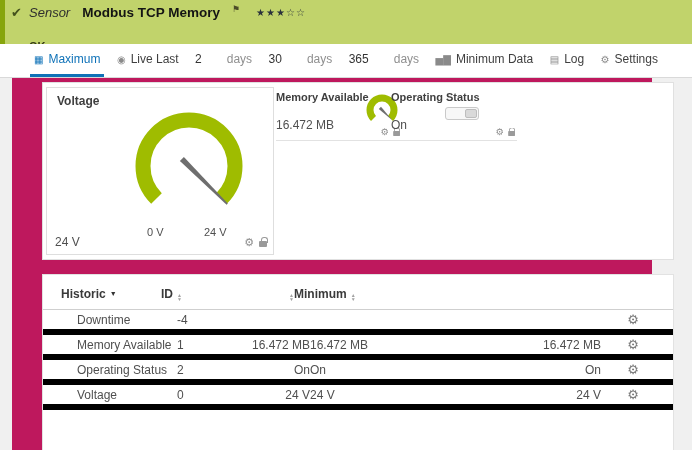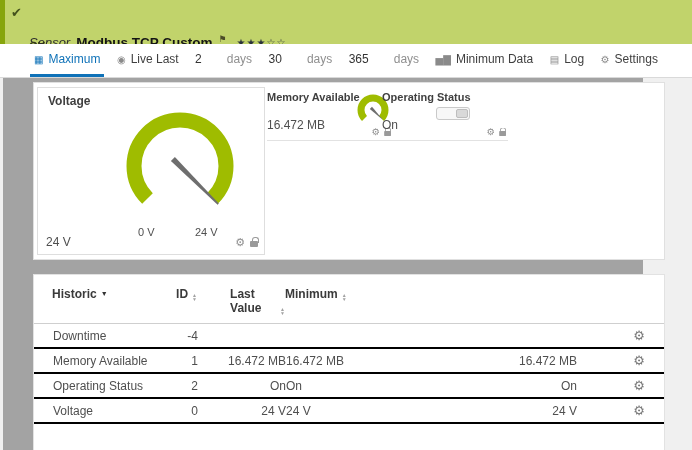--- a/index.html
+++ b/index.html
@@ -3,41 +3,41 @@
 <meta charset="utf-8">
 <style>
   * { margin:0; padding:0; box-sizing:border-box; }
   html,body { width:692px; height:450px; font-family:"Liberation Sans", sans-serif; }
   #app { position:relative; width:692px; height:450px; background:#f0f0f0; overflow:hidden; }
 
   
   .header { position:absolute; top:0; left:0; width:692px; height:44px; background:#c1d36b; }
   .header-stripe { position:absolute; left:0; top:0; width:5px; height:44px; background:#86a50c; }
   .check-icon { position:absolute; left:11px; top:5px; font-size:13px; color:#44511c; }
-  .header-line1 { position:absolute; left:29px; top:5px; display:flex; align-items:center; gap:6px; white-space:nowrap;margin-top:30px; }
+  .header-line1 { position:absolute; left:29px; top:5px; display:flex; align-items:center; gap:12px; white-space:nowrap; }
   .sensor-type { font-style:italic; font-size:13px; color:#2e2e2e; }
   .sensor-title { font-size:13.5px; font-weight:bold; color:#141414; }
   .flag-icon { font-size:9px; color:#4c4c28; position:relative; top:-4px; cursor:pointer; }
   .stars { font-size:10px; color:#2b333b; letter-spacing:1px; cursor:pointer; margin-left:4px; }
   .status-ok { position:absolute; left:29px; top:40px; font-size:11px; font-weight:bold; color:#333a16; }
 
   
   .tabs { position:absolute; top:44px; left:0; width:692px; height:34px; background:#fff;
           border-bottom:1px solid #d9d9d9; display:flex; justify-content:space-between;
           padding:0 30px; }
   .tab { display:flex; align-items:center; gap:5px; font-size:12px; color:#3f3f3f;
          cursor:pointer; padding:0 4px; height:33px; border-bottom:3px solid transparent; }
   .tab .ticon { font-size:10px; color:#8a8a8a; }
   .tab.active { color:#0f72b8; border-bottom-color:#0f72b8; }
   .tab.active .ticon { color:#0f72b8; }
   .tab .num { color:#333; }
   .tab .unit { color:#8f8f8f; margin-left:20px; }
 
   
-  .content { position:absolute; top:78px; left:3px; width:640px; height:372px; background:#a3a3a3; }
+  .content { position:absolute; top:78px; left:12px; width:640px; height:372px; background:#be185d; }
 
   .gauges-panel { position:absolute; left:30px; top:4px; width:632px; height:178px;
                   background:#fff; border:1px solid #e0e0e0; }
 
   .voltage-box { position:absolute; left:3px; top:4px; width:228px; height:168px; border:1px solid #dedede; }
   .gauge-title { position:absolute; left:10px; top:6px; font-size:12px; font-weight:bold; color:#3f3f3f; }
   .big-gauge-svg { position:absolute; left:74px; top:16px; }
   .scale-min { position:absolute; left:100px; top:138px; font-size:11px; color:#4f4f4f; }
   .scale-max { position:absolute; left:157px; top:138px; font-size:11px; color:#4f4f4f; }
   .gauge-value { position:absolute; left:8px; bottom:5px; font-size:12px; color:#4f4f4f; }
@@ -60,44 +60,44 @@
             border-radius:3px; background:#f7f7f7; }
   .switch-knob { position:absolute; right:1px; top:1px; width:12px; height:9px; background:#d9d9d9;
                  border:1px solid #bdbdbd; border-radius:2px; }
 
   
   .table-panel { position:absolute; left:30px; top:196px; width:632px; height:176px;
                  background:#fff; border:1px solid #e2e2e2; border-bottom:none; }
   .thead { display:flex; padding:12px 18px 8px 18px; border-bottom:1px solid #cfcfcf; align-items:flex-start; }
   .th { font-size:12px; font-weight:bold; color:#3a3a3a; cursor:pointer; }
   .col-channel { flex:0 0 100px; text-align:left; }
-  .col-id { flex:0 0 45px; text-align:right; }
+  .col-id { flex:0 0 45px; text-align:left; }
   .col-last { flex:0 0 88px; text-align:right; }
   .col-min { flex:0 0 136px; text-align:left; }
   .col-max { flex:0 0 155px; text-align:right; }
   .col-gear { flex:1; text-align:right; }
   .th-wrap { display:inline-block; width:46px; text-align:left; }
   .sort { display:inline-flex; flex-direction:column; margin-left:4px; vertical-align:1px; }
   .sort span { font-size:5px; line-height:3.5px; color:#a2a2a2; }
   .chandrop { font-size:7px; color:#333; margin-left:4px; vertical-align:2px; }
-  .trow { display:flex; align-items:center; height:25px; padding:0 19px;
-          border-bottom:2px solid #000000; font-size:12px; color:#4f4f4f; cursor:pointer; }
+  .trow { display:flex; align-items:center; height:25px; padding:0 34px;
+          border-bottom:6px solid #000000; font-size:12px; color:#4f4f4f; cursor:pointer; }
   .row-gear { font-size:13px; color:#7a7a7a; cursor:pointer; }
 </style>
 </head>
 <body>
 
 <div id="app">
 
   <div class="header">
     <div class="header-stripe"></div>
     <span class="check-icon">✔</span>
     <div class="header-line1">
       <span class="sensor-type">Sensor</span>
-      <span class="sensor-title">Modbus TCP Custom</span>
+      <span class="sensor-title">Modbus TCP Memory</span>
       <span class="flag-icon">⚑</span>
       <span class="stars"><span>★★★</span><span>☆☆</span></span>
     </div>
     <div class="status-ok">OK</div>
   </div>
 
   <div class="tabs">
     <div class="tab active">
       <span class="ticon">▦</span>
       <span>Maximum</span>
@@ -182,21 +182,21 @@
         <div class="th col-channel">
           <span>Historic</span><span class="chandrop">▼</span>
         </div>
         <div class="th col-id">
           <span>ID</span><span class="sort">
               <span>▲</span>
               <span>▼</span>
             </span>
         </div>
         <div class="th col-last">
-          <span class="th-wrap">Last Value</span><span class="sort">
+          <span class="sort">
               <span>▲</span>
               <span>▼</span>
             </span>
         </div>
         <div class="th col-min">
           <span>Minimum</span><span class="sort">
               <span>▲</span>
               <span>▼</span>
             </span>
         </div>

